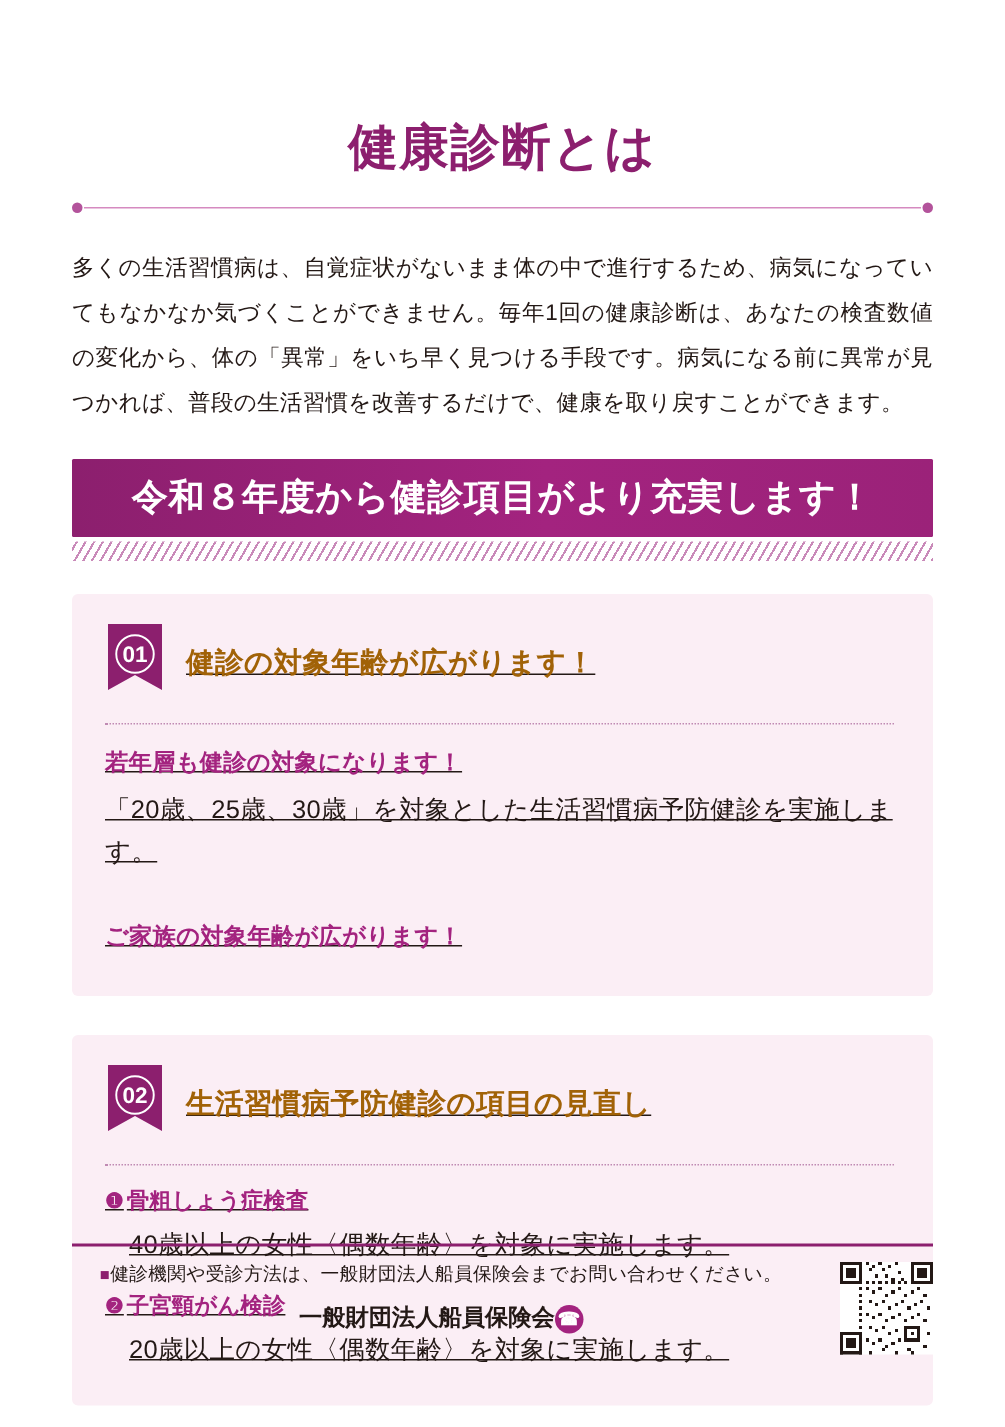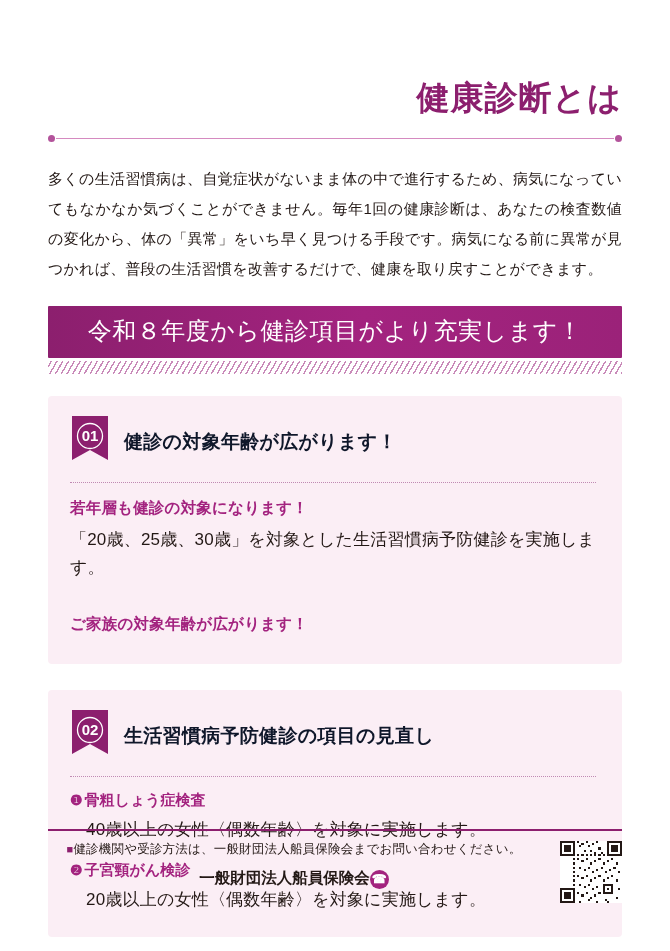--- a/index.html
+++ b/index.html
@@ -18,21 +18,21 @@
   .page {
     position: relative;
     width: 670px;
     height: 951px;
     box-sizing: border-box;
     padding: 0 48px;
   }
 
   
   .title {
-    text-align: right;
+    text-align: center;
     color: #8c1f6e;
     font-size: 33px;
     font-weight: bold;
     letter-spacing: 1px;
     padding-top: 78px;
     line-height: 1.2;
   }
   .title-rule {
     margin: 16px 0 0 0;
     height: 10px;
@@ -67,21 +67,21 @@
     letter-spacing: 0.2px;
   }
 
   
   .banner {
     margin-top: 22px;
     background: linear-gradient(to right, #8c1f6e 0%, #a3237f 55%, #9b2279 100%);
     color: #ffffff;
     text-align: center;
     font-size: 24px;
-    font-weight: normal;
+    font-weight: bold;
     padding: 9px 0 11px 0;
     letter-spacing: 0.5px;
     border-radius: 1px;
   }
   .hatch {
     height: 13px;
     margin-top: 3px;
     background-image: repeating-linear-gradient(
       -60deg,
       #c98ab9 0px, #c98ab9 1.4px,
@@ -89,38 +89,39 @@
     );
   }
 
   
   .card {
     background: #fbeef5;
     border-radius: 4px;
     margin-top: 22px;
     padding: 20px 26px 22px 22px;
     position: relative;
+    text-decoration: underline;
   }
   .card.second { margin-top: 26px; }
 
   .card-head {
     display: flex;
     align-items: center;
     gap: 14px;
   }
   .ribbon {
     width: 40px;
     flex: 0 0 40px;
     position: relative;
   }
   .ribbon svg { display: block; }
   .card-title {
     font-size: 19px;
     font-weight: bold;
-    color: #0f172a;
+    color: #a16207;
     letter-spacing: 0.3px;
     padding-bottom: 2px;
   }
   .dotted {
     border-bottom: 1px dotted #c08ab3;
     margin: 12px 0 14px 0;
     height: 0;
   }
   .sub-head {
     color: #a3237f;

